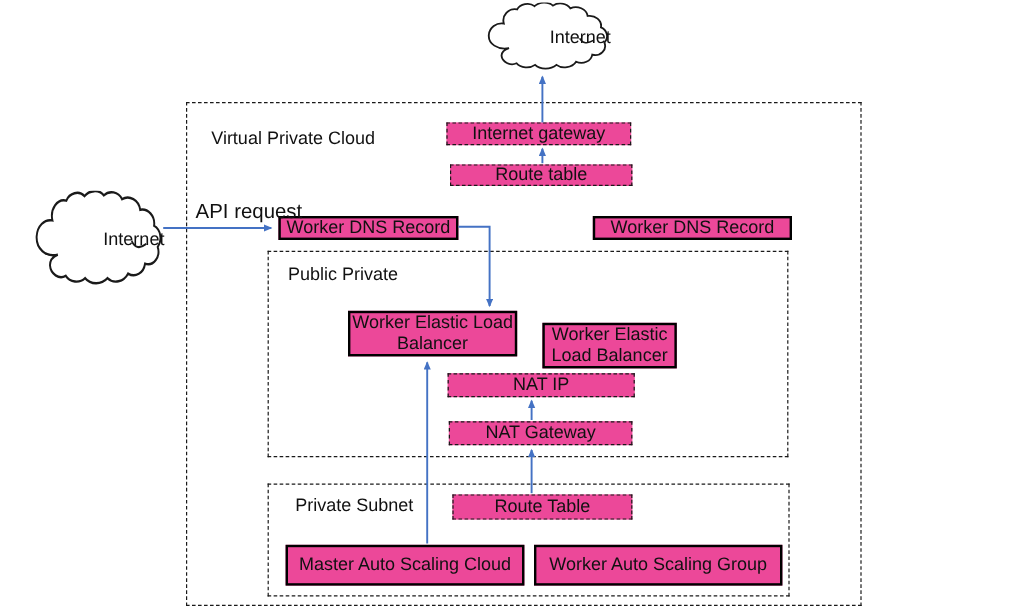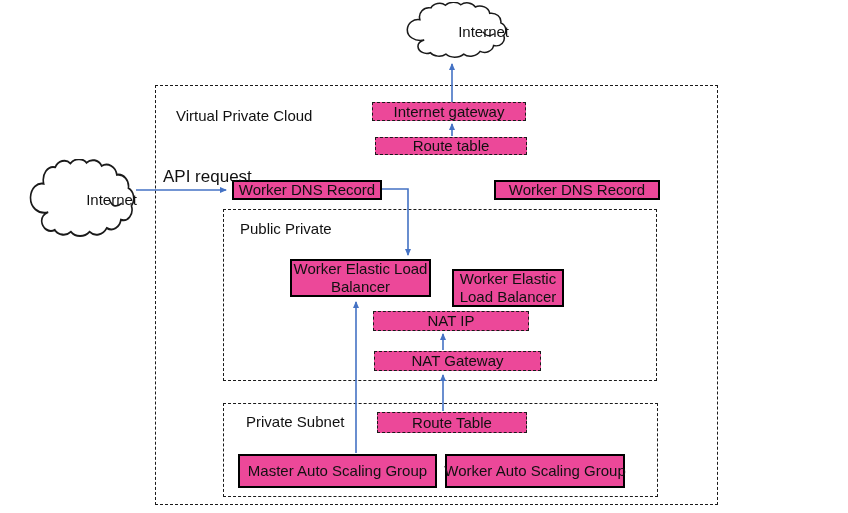--- a/index.html
+++ b/index.html
@@ -52,24 +52,24 @@
   .solid  { border: 2px solid #000000; }
   .dashedbox { border: 1px dashed #1a1a1a; }
 
   .internet-gateway    { left: 372px; top: 102px; width: 154px; height: 19px; }
   .vpc-route-table     { left: 375px; top: 137px; width: 152px; height: 18px; }
   .master-dns          { left: 232px; top: 180px; width: 150px; height: 20px; }
   .worker-dns          { left: 494px; top: 180px; width: 166px; height: 20px; }
   .master-elb          { left: 290px; top: 259px; width: 141px; height: 38px; }
   .worker-elb          { left: 452px; top: 269px; width: 112px; height: 38px; }
   .nat-ip              { left: 373px; top: 311px; width: 156px; height: 20px; }
-  .nat-gateway         { left: 374px; top: 351px; width: 167px; height: 20px; text-align: center; }
+  .nat-gateway         { left: 374px; top: 351px; width: 153px; height: 20px; text-align: center; }
   .private-route-table { left: 377px; top: 412px; width: 150px; height: 21px; }
   .master-asg          { left: 238px; top: 454px; width: 199px; height: 34px; }
-  .worker-asg          { left: 445px; top: 454px; width: 180px; height: 34px; }
+  .worker-asg          { left: 445px; top: 454px; width: 207px; height: 34px; }
 
   
   .cloud {
     position: absolute;
     display: flex;
     align-items: center;
     justify-content: flex-end;
   }
   .cloud-top  { left: 403px; top: 2px;   width: 106px; height: 58px; }
   .cloud-left { left: 26px;  top: 159px; width: 111px; height: 81px; }
@@ -128,21 +128,21 @@
 
   <div class="node dashedbox internet-gateway">Internet gateway</div>
   <div class="node dashedbox vpc-route-table">Route table</div>
   <div class="node solid master-dns">Worker DNS Record</div>
   <div class="node solid worker-dns">Worker DNS Record</div>
   <div class="node solid wrap master-elb">Worker Elastic Load Balancer</div>
   <div class="node solid wrap worker-elb">Worker Elastic Load Balancer</div>
   <div class="node dashedbox nat-ip">NAT IP</div>
   <div class="node dashedbox nat-gateway">NAT Gateway</div>
   <div class="node dashedbox private-route-table">Route Table</div>
-  <div class="node solid master-asg">Master Auto Scaling Group</div>
+  <div class="node solid master-asg">Master Auto Scaling Cloud</div>
   <div class="node solid worker-asg">Worker Auto Scaling Group</div>
 
   <span class="edge-label">API request</span>
 
   <svg class="overlay" width="848" height="513" viewBox="0 0 848 513">
     <defs>
       <marker id="arrowhead" markerWidth="8" markerHeight="8" refX="6" refY="3" orient="auto" markerUnits="userSpaceOnUse">
         <path d="M0,0 L7,3 L0,6 Z" fill="#4472C4"></path>
       </marker>
     </defs>

